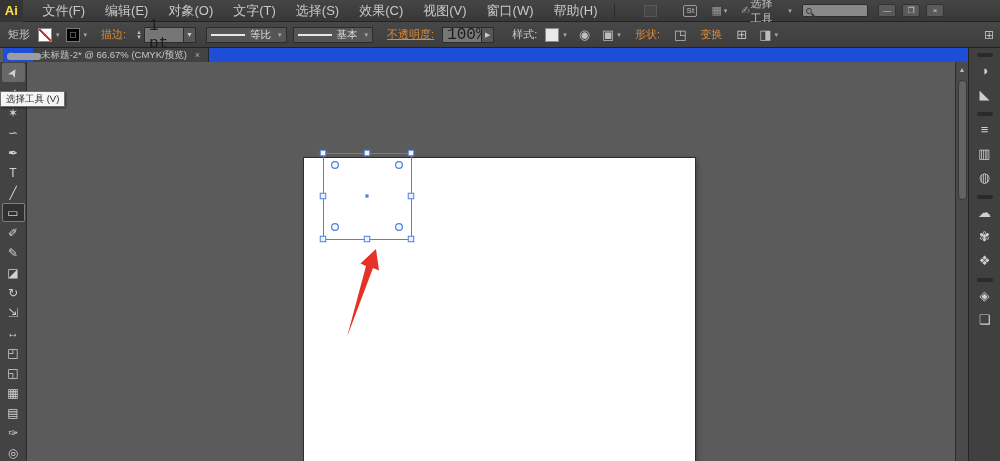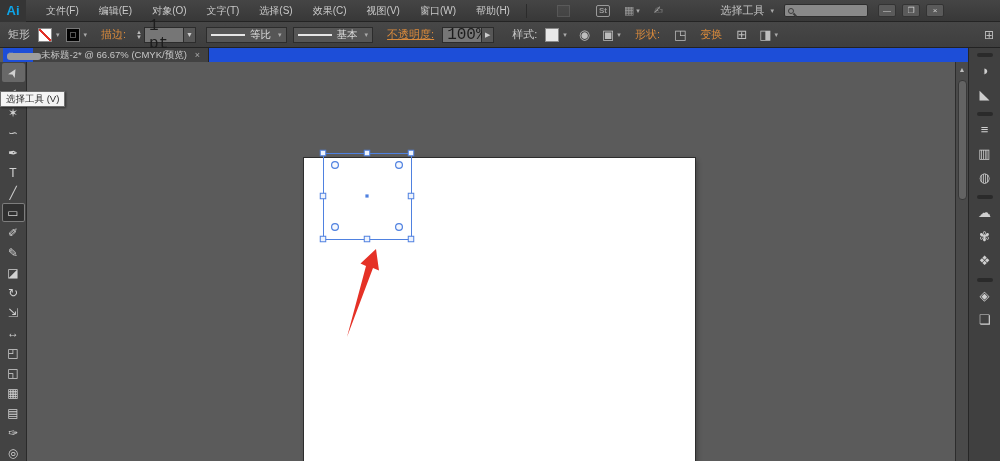--- a/index.html
+++ b/index.html
@@ -5,23 +5,23 @@
   * { margin:0; padding:0; box-sizing:border-box; }
   html,body { width:1000px; height:461px; overflow:hidden;
     font-family:"Liberation Sans","DejaVu Sans",sans-serif;
     background:#5b5b5b; position:relative; font-size:12px; }
 
   
   .menubar { position:absolute; left:0; top:0; width:1000px; height:22px;
     background:linear-gradient(#454545,#383838); border-bottom:1px solid #242424;
     display:flex; align-items:center; color:#c9c9c9; }
   .ai-logo { width:26px; height:22px; display:flex; align-items:center; justify-content:center;
-    color:#0ea5e9; font-weight:bold; font-size:13px; background:#353535; }
+    color:#fde047; font-weight:bold; font-size:13px; background:#353535; }
   .menus { display:flex; margin-left:10px; }
-  .menu-item { padding:0 10px; line-height:22px; font-size:10px; cursor:default; white-space:nowrap; }
+  .menu-item { padding:0 10px; line-height:22px; font-size:13px; cursor:default; white-space:nowrap; }
   .vsep { width:1px; height:14px; background:#2b2b2b; margin:0 6px; }
   .appicons { display:flex; align-items:center; gap:14px; margin-left:24px; }
   .appicon { color:#9a9a9a; font-size:11px; display:inline-flex; align-items:center; }
   .appicon.boxed { border:1px solid #9a9a9a; border-radius:2px; font-size:8px; padding:0 2px;
     height:12px; line-height:11px; font-weight:bold;margin-left:12px; }
   .appicon.dim { opacity:.35; border:1px solid #888; width:13px; height:12px; background:#555; }
   .dd-caret { font-size:7px; color:#aaa; margin-left:2px; }
   .mb-right { margin-left:auto; display:flex; align-items:center; gap:10px; padding-right:56px; }
   .workspace { font-size:11px; color:#c4c4c4; display:flex; align-items:center; gap:4px; }
   .searchbox { width:84px; height:13px; background:#898989; border-radius:2px;

